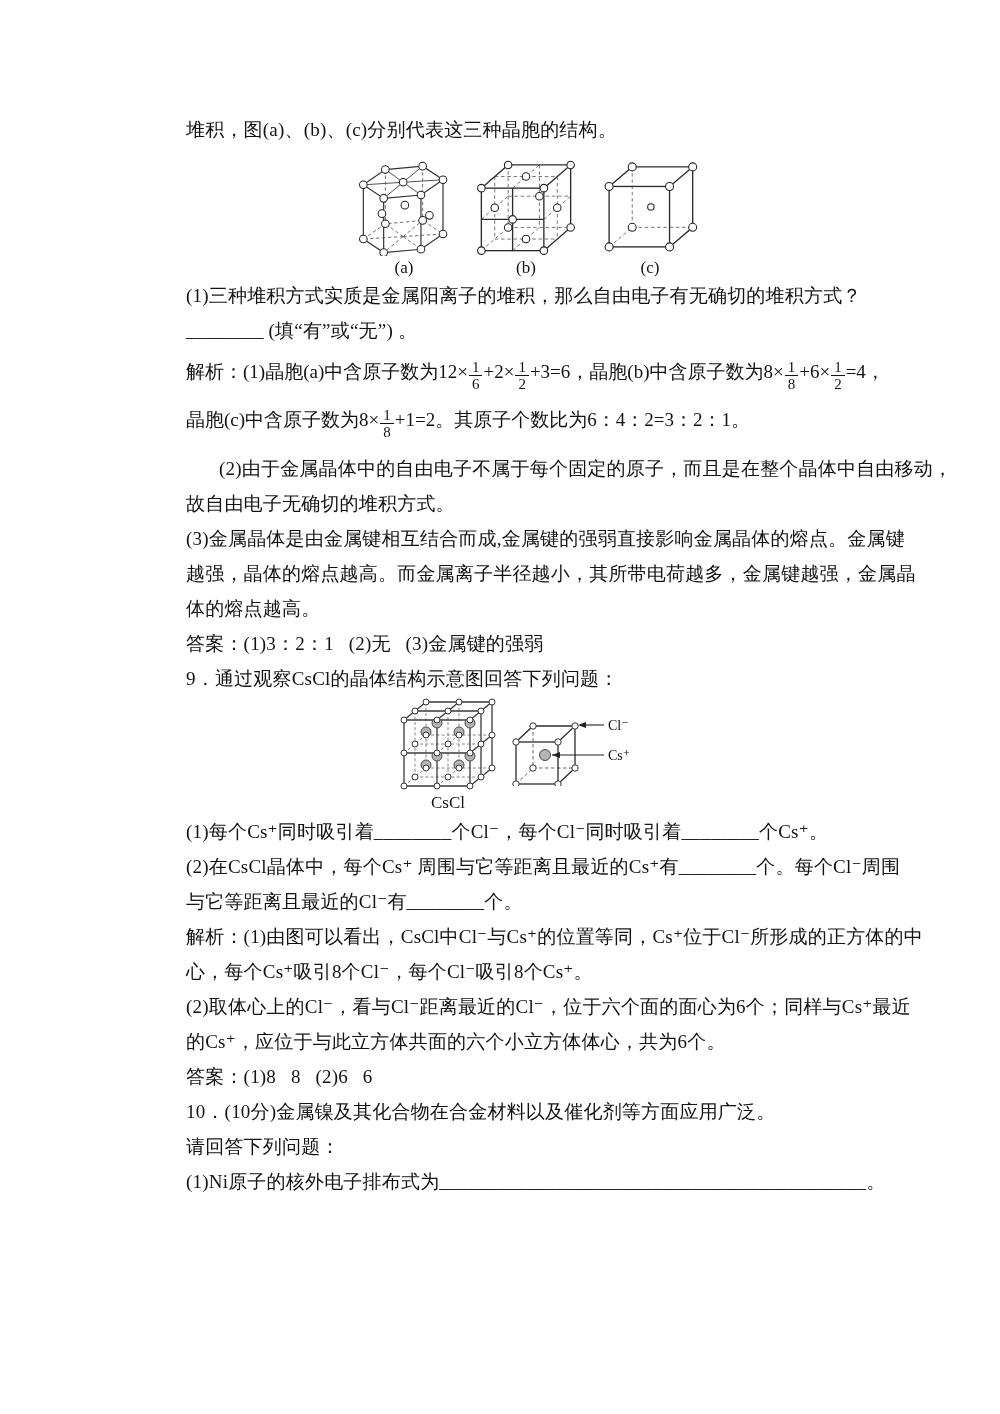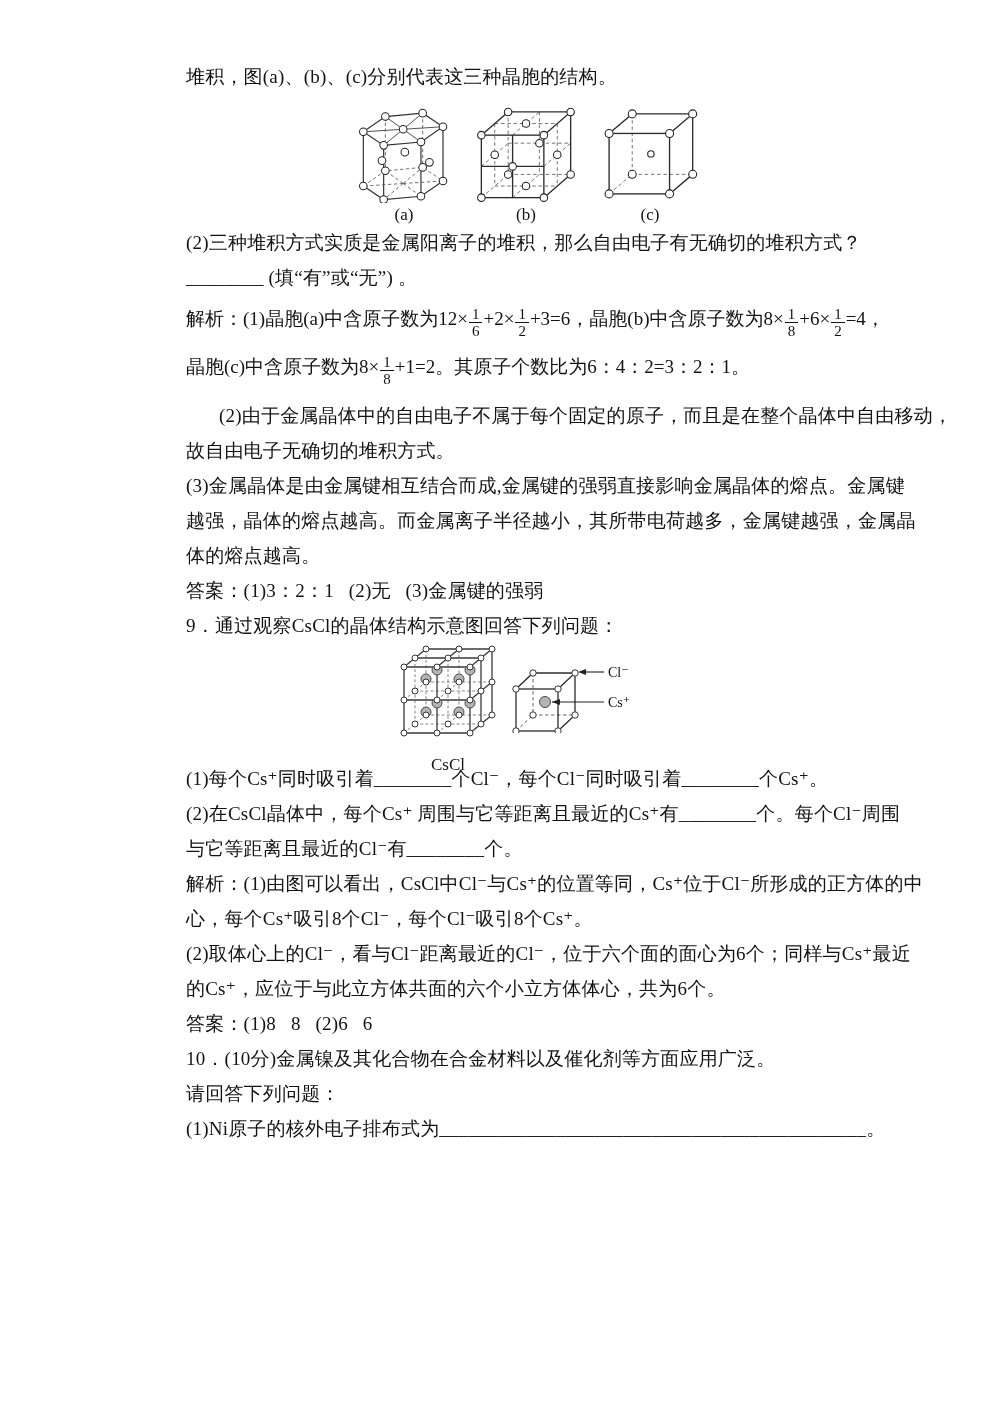--- a/index.html
+++ b/index.html
@@ -1,42 +1,42 @@
 <!DOCTYPE html>
 <html><head>
 <meta charset="utf-8">
 <style>
   html,body { margin:0; padding:0; background:#ffffff; }
   body {
     width:1000px; height:1414px; overflow:hidden;
     font-family:"Liberation Serif","DejaVu Serif",serif;
     color:#131313;
   }
-  .page { padding:59px 130px 0 186px; width:684px; }
+  .page { padding:112px 130px 0 186px; width:684px; }
   .line {
     font-size:19px; height:35px; line-height:35px;
     white-space:pre; letter-spacing:0.2px;
   }
   .mathline { font-size:19px; height:48px; line-height:48px; white-space:pre; }
   .frac {
     display:inline-block; text-align:center; vertical-align:-11px;
     font-size:15px; line-height:1.08; margin:0 1px;
   }
   .frac .num { display:block; border-bottom:1.2px solid #131313; padding:0 3px 0px 3px; }
   .frac .den { display:block; padding:0 3px; }
   .figure-row {
     display:flex; justify-content:center; align-items:flex-end; gap:26px;
   }
   .fig1-wrap { height:131px; padding-top:4px; box-sizing:border-box; }
   .fig2-wrap { height:118px; box-sizing:border-box; }
   .diag { display:flex; flex-direction:column; align-items:center; }
   .diag-label { font-size:17px; line-height:20px; margin-top:2px; }
   .cscl-row { display:flex; justify-content:center; align-items:flex-start; gap:10px; }
   .cscl-col { display:flex; flex-direction:column; align-items:center; }
-  .cscl-label { font-size:17px; line-height:20px; margin-top:16px; }
+  .cscl-label { font-size:17px; line-height:20px; margin-top:1px; }
   svg { display:block; }
   .sp8 { margin-top:7px;margin-left:33px; }
 </style>
 </head>
 <body>
 
 <div class="page">
 
   <div class="line">堆积，图(a)、(b)、(c)分别代表这三种晶胞的结构。</div>
 
@@ -130,21 +130,21 @@
             <circle cx="102" cy="12" r="4.5"></circle>
             <circle cx="34" cy="80" r="4.5"></circle>
             <circle cx="102" cy="80" r="4.5"></circle>
           <circle cx="55" cy="57" r="3.6"></circle>
         </g>
       </svg>
       <div class="diag-label">(c)</div>
     </div>
   </div>
 
-  <div class="line">(2)三种堆积方式实质是金属阳离子的堆积，那么自由电子有无确切的堆积方式？</div>
+  <div class="line">(1)三种堆积方式实质是金属阳离子的堆积，那么自由电子有无确切的堆积方式？</div>
   <div class="line">________ (填“有”或“无”) 。</div>
 
   <div class="mathline"><span>解析：(1)晶胞(a)中含原子数为12×</span><span class="frac"><span class="num">1</span><span class="den">6</span></span><span>+2×</span><span class="frac"><span class="num">1</span><span class="den">2</span></span><span>+3=6，晶胞(b)中含原子数为8×</span><span class="frac"><span class="num">1</span><span class="den">8</span></span><span>+6×</span><span class="frac"><span class="num">1</span><span class="den">2</span></span><span>=4，</span></div>
 
   <div class="mathline"><span>晶胞(c)中含原子数为8×</span><span class="frac"><span class="num">1</span><span class="den">8</span></span><span>+1=2。其原子个数比为6：4：2=3：2：1。</span></div>
 
   <div class="line sp8">(2)由于金属晶体中的自由电子不属于每个固定的原子，而且是在整个晶体中自由移动，</div>
   <div class="line">故自由电子无确切的堆积方式。</div>
   <div class="line">(3)金属晶体是由金属键相互结合而成,金属键的强弱直接影响金属晶体的熔点。金属键</div>
   <div class="line">越强，晶体的熔点越高。而金属离子半径越小，其所带电荷越多，金属键越强，金属晶</div>

